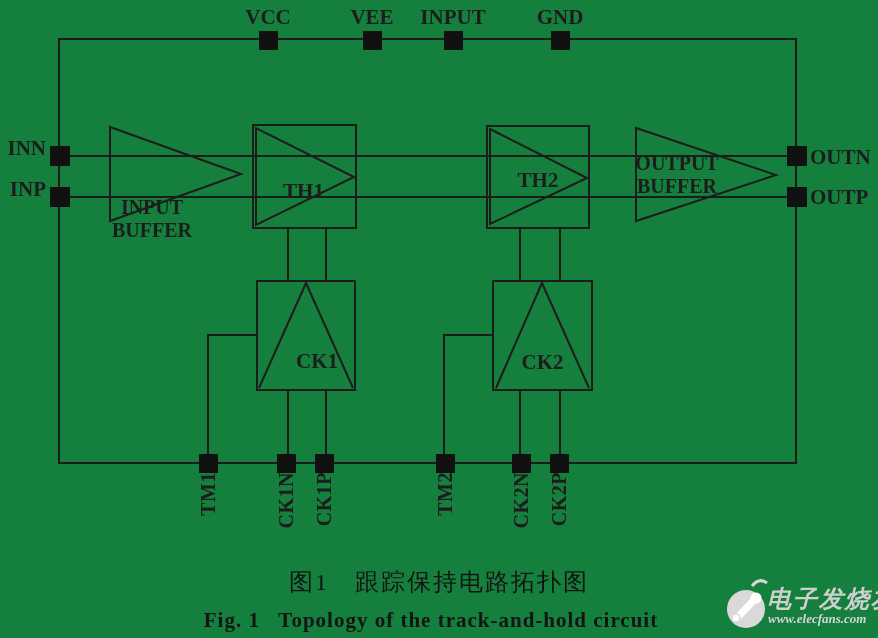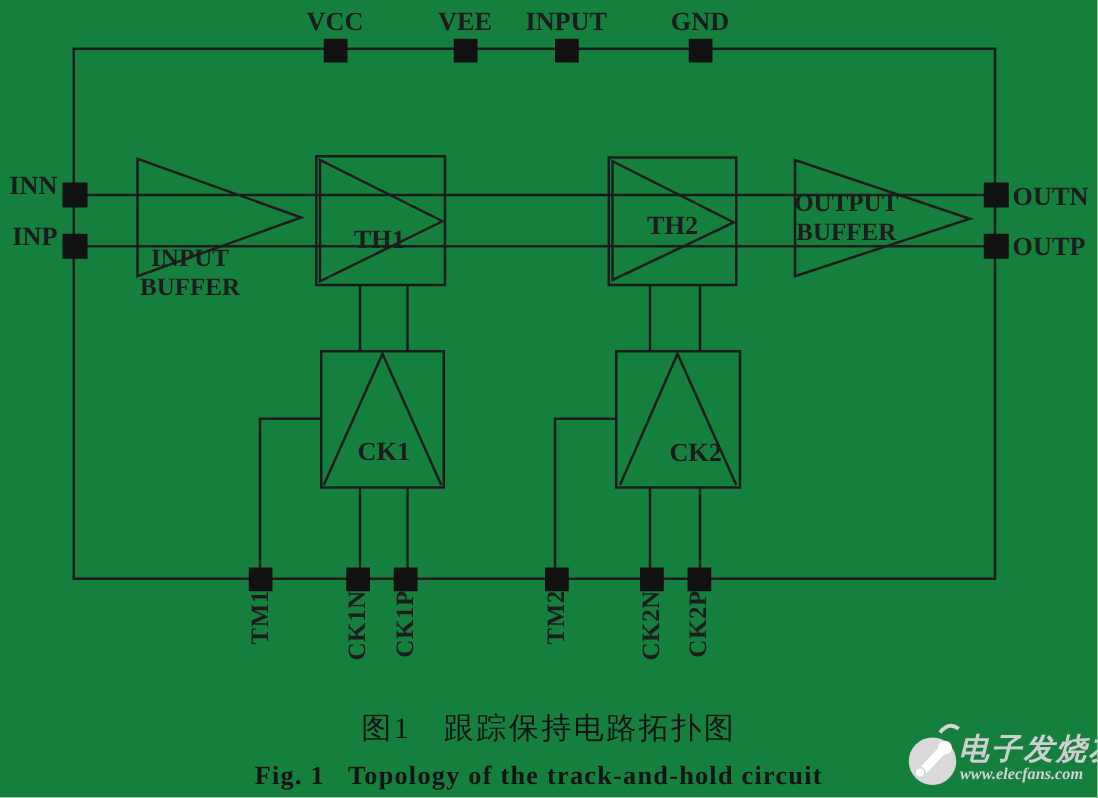--- a/index.html
+++ b/index.html
@@ -133,22 +133,22 @@
   <div class="block-label" style="left:92px; top:152px; width:120px;margin-top:44px;">
     <div>INPUT</div>
     <div>BUFFER</div>
   </div>
   <div class="block-label" style="left:253px; top:180px; width:101px; font-size:21px;">TH1</div>
   <div class="block-label" style="left:487px; top:169px; width:102px; font-size:21px;">TH2</div>
   <div class="block-label" style="left:617px; top:152px; width:120px;">
     <div>OUTPUT</div>
     <div>BUFFER</div>
   </div>
-  <div class="block-label" style="left:258px; top:350px; width:98px; font-size:21px; padding-left:0;">CK1</div>
-  <div class="block-label" style="left:493px; top:351px; width:99px; font-size:21px; padding-left:14px;">CK2</div>
+  <div class="block-label" style="left:268px; top:350px; width:98px; font-size:21px; padding-left:0;">CK1</div>
+  <div class="block-label" style="left:493px; top:351px; width:99px; font-size:21px; ">CK2</div>
 
   <div class="caption-zh">图1　跟踪保持电路拓扑图</div>
   <div class="caption-en">Fig. 1   Topology of the track-and-hold circuit</div>
 
   <div class="wm-brand">电子发烧友</div>
   <div class="wm-url">www.elecfans.com</div>
 
 </div>
 
 </body></html>

